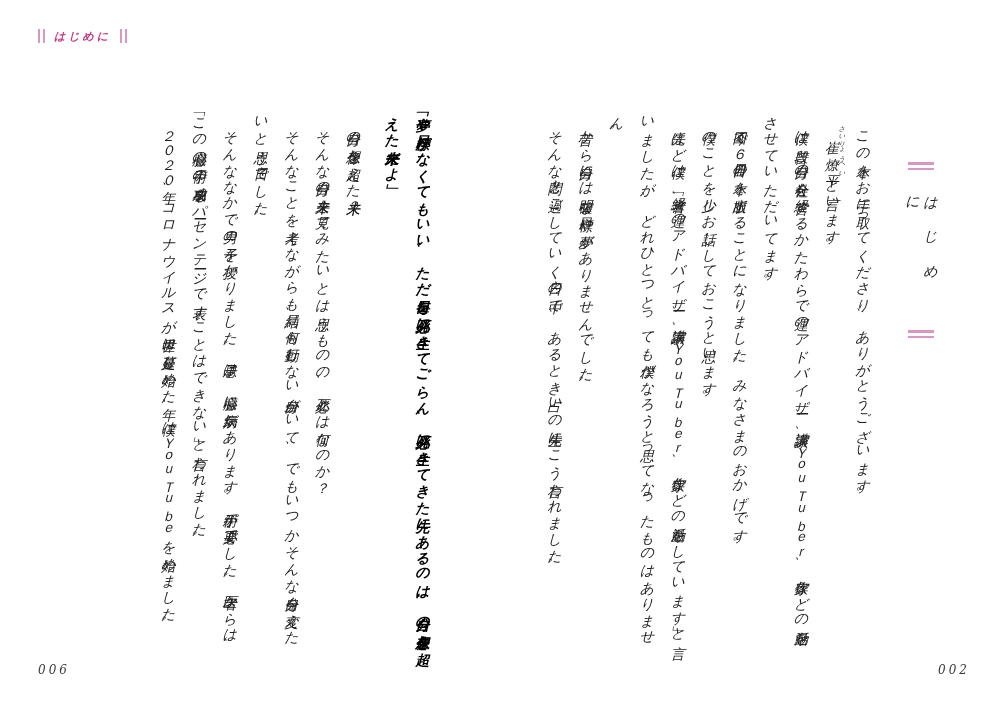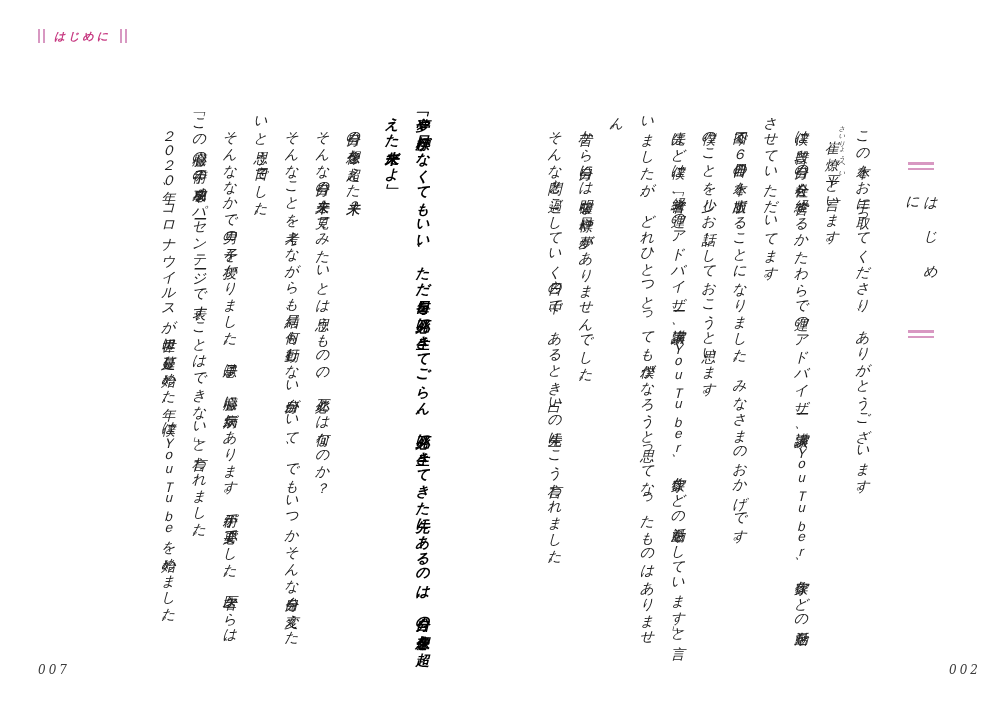--- a/index.html
+++ b/index.html
@@ -118,21 +118,21 @@
   .folio {
     position: absolute;
     top: 663px;
     font-family: "DejaVu Serif", serif;
     font-variant-numeric: oldstyle-nums;
     font-size: 12px;
     letter-spacing: 3px;
     color: #3a3a3a;
   }
   .folio-left  { left: 38px; }
-  .folio-right { right: 19px; }
+  .folio-right { right: 30px; }
 </style>
 </head>
 <body>
 
 <div class="spread">
 
   <div class="running-header">
     <span class="dbar">
         <i></i>
         <i></i>
@@ -174,16 +174,16 @@
   <div>
     <div class="vtext body-left">
       <p class="quote">「夢や目標がなくてもいい、ただ毎日を必死に生きてごらん、必死に生きてきた先にあるのは、自分の想像を超えた未来だよ」</p>
       <p>自分の想像を超えた未来？</p>
       <p>そんな自分の未来を見てみたいとは思うものの、必死とは何なのか？</p>
       <p>そんなことを考えながらも結局、何も行動しない自分がいて、でもいつかそんな自分を変えたいと思う日々でした。</p>
       <p>そんななかで男の子を授かりました。息子は、心臓に病気があります。手術が必要でした。医者からは、「この心臓の手術の成功率をパーセンテージで表すことはできない」と言われました。</p>
       <p>２０２０年、コロナウイルスが世界に蔓延し始めた年、僕はＹｏｕＴｕｂｅを始めました。</p>
     </div>
 
-    <div class="folio folio-left">007</div>
+    <div class="folio folio-left">006</div>
   </div>
 
 </div>
 
 </body></html>

